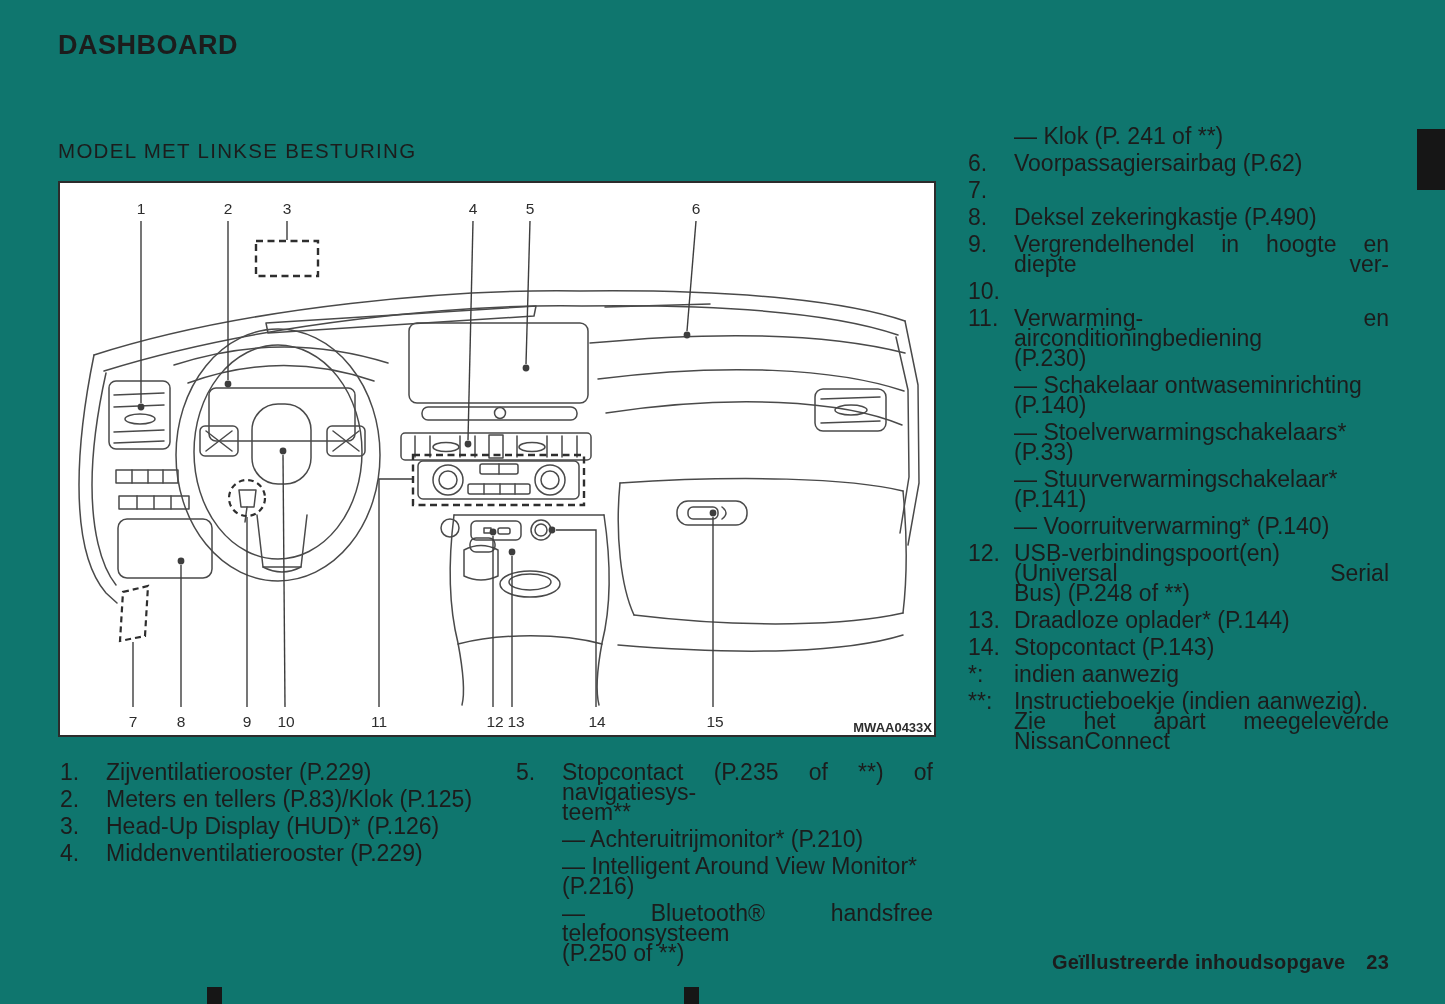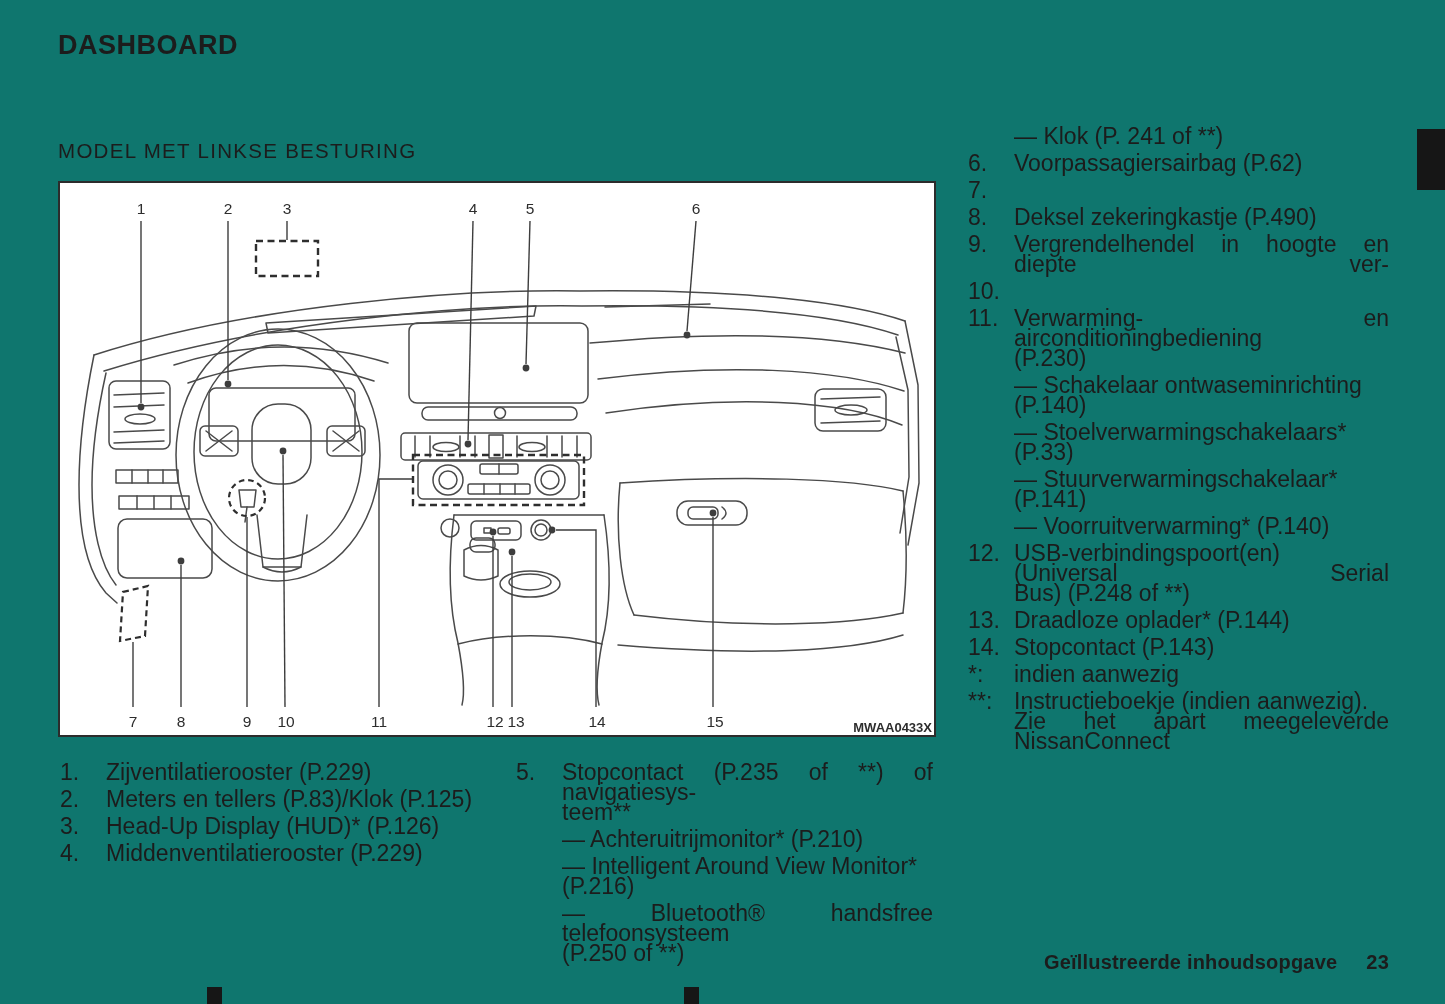--- a/index.html
+++ b/index.html
@@ -24,21 +24,21 @@
   .col-right{left:968px;top:126px;width:421px;}
   .col-left{left:60px;top:762px;width:440px;}
   .col-mid{left:516px;top:762px;width:417px;}
   .row{display:flex;margin-bottom:7px;}
   .row .num{flex:0 0 46px;width:46px;}
   .row .txt{flex:1;min-width:0;}
   .row.sub{padding-left:46px;}
   .line{display:block;}
   .line.just{text-align:justify;text-align-last:justify;}
   .footer{
-    position:absolute;top:951px;right:56px;display:flex;gap:29px;
+    position:absolute;top:951px;right:56px;display:flex;gap:21px;
     font-size:20px;font-weight:700;letter-spacing:.2px;
   }
   .chapter-tab{position:absolute;right:0;top:129px;width:28px;height:61px;background:#161616;}
   .print-mark{position:absolute;top:987px;width:15px;height:17px;background:#161616;}
   .mark-1{left:207px;}
   .mark-2{left:684px;}
 </style>
 </head>
 <body>
 

